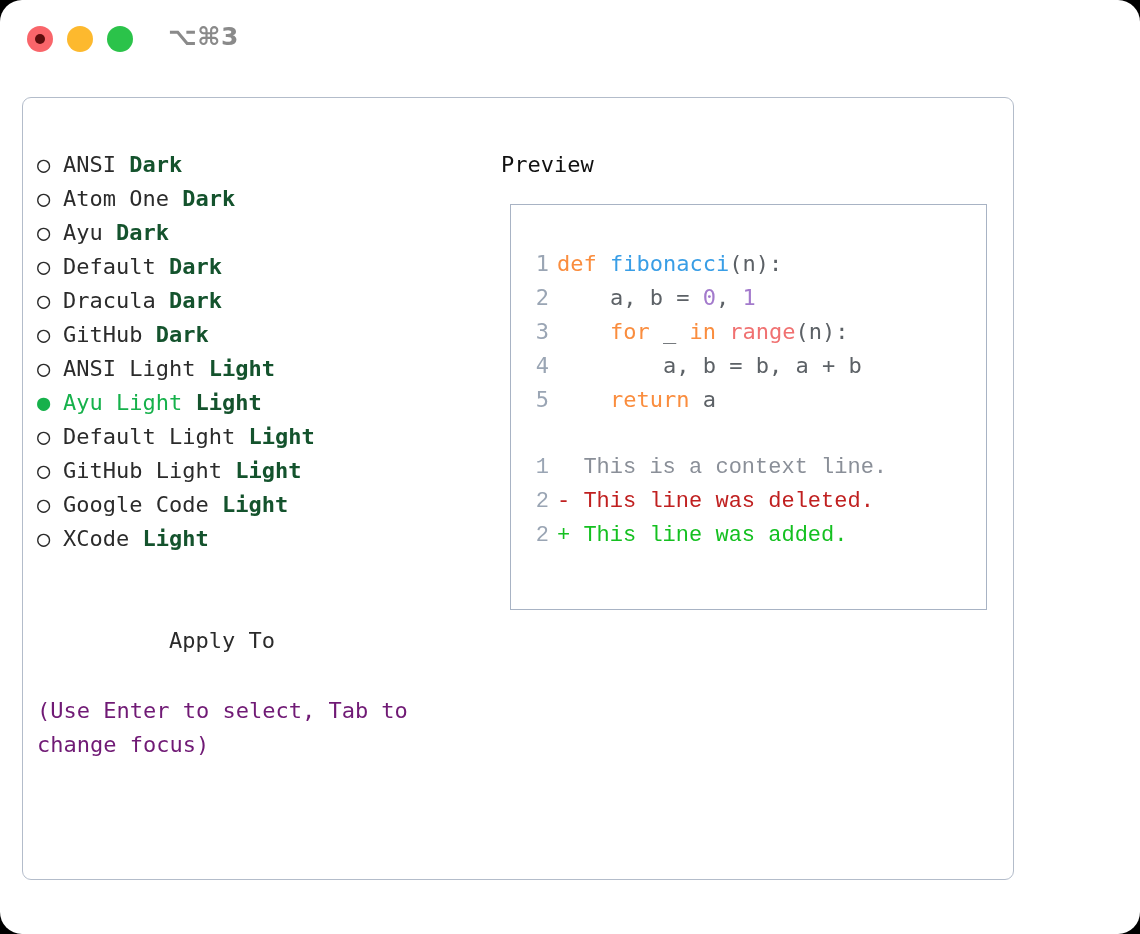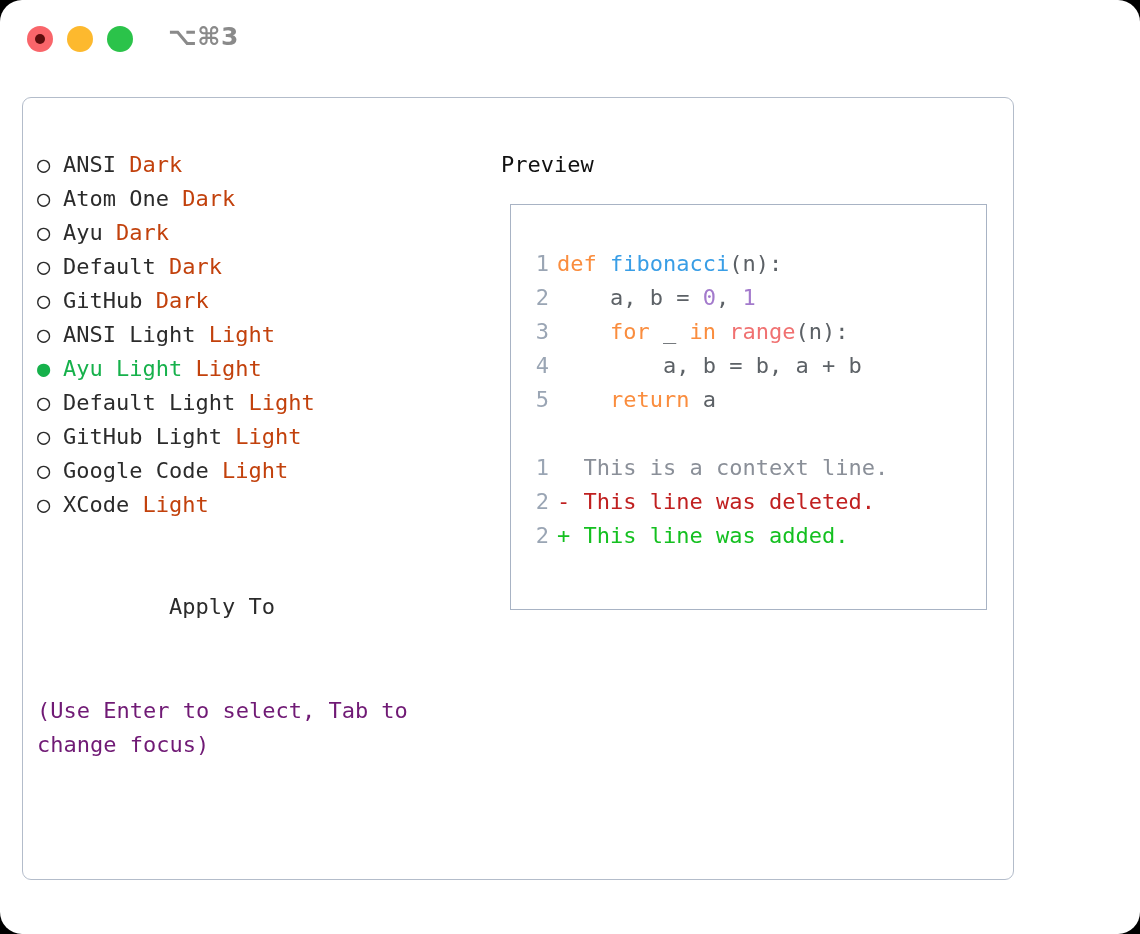--- a/index.html
+++ b/index.html
@@ -96,21 +96,21 @@
     text-align: left;
     color: #2b2b2b;
   }
   .marker.sel { color: #16b14b; }
   .row.header-row {
     font-weight: bold;
     color: #111111;
   }
   .row.selected .label { color: #16b14b; }
   .label { color: #2b2b2b; text-align: right; }
-  .kind  { color: #c2410c; }
+  .kind  { color: #14532d; font-weight: bold; }
 
   .section-gap { height: 34px; }
 
   .hint {
     position: absolute;
     left: 14px;
     top: 596px;
     width: 410px;
     font-size: 22px;
     line-height: 34px;
@@ -163,20 +163,21 @@
   .fn   { color: #399ee6; }
   .num  { color: #a37acc; }
   .bi   { color: #f07171; }
   .pun  { color: #5c6166; }
 
   .diff-area {
     position: absolute;
     left: 16px;
     top: 246px;
     right: 0;
+    font-family: Liberation Mono, monospace;
   }
   .diff-line {
     font-size: 22px;
     line-height: 34px;
     white-space: pre;
   }
   .diff-ctx { color: #8a8f98; }
   .diff-del { color: #c02020; }
   .diff-add { color: #14c020; }
 </style>
@@ -195,20 +196,21 @@
   </div>
 
   <div class="panel">
 
     <div class="left-col">
       <div id="theme-items">
           <div class="row"><span class="marker">○</span><span class="label">ANSI</span><span class="kind"> Dark</span></div>
           <div class="row"><span class="marker">○</span><span class="label">Atom One</span><span class="kind"> Dark</span></div>
           <div class="row"><span class="marker">○</span><span class="label">Ayu</span><span class="kind"> Dark</span></div>
           <div class="row"><span class="marker">○</span><span class="label">Default</span><span class="kind"> Dark</span></div>
+          <div class="row"><span class="marker">○</span><span class="label">Dracula</span><span class="kind"> Dark</span></div>
           <div class="row"><span class="marker">○</span><span class="label">GitHub</span><span class="kind"> Dark</span></div>
           <div class="row"><span class="marker">○</span><span class="label">ANSI Light</span><span class="kind"> Light</span></div>
           <div class="row selected"><span class="marker sel">●</span><span class="label">Ayu Light</span><span class="kind"> Light</span></div>
           <div class="row"><span class="marker">○</span><span class="label">Default Light</span><span class="kind"> Light</span></div>
           <div class="row"><span class="marker">○</span><span class="label">GitHub Light</span><span class="kind"> Light</span></div>
           <div class="row"><span class="marker">○</span><span class="label">Google Code</span><span class="kind"> Light</span></div>
           <div class="row"><span class="marker">○</span><span class="label">XCode</span><span class="kind"> Light</span></div>
         </div>
 
       <div class="section-gap"></div>

